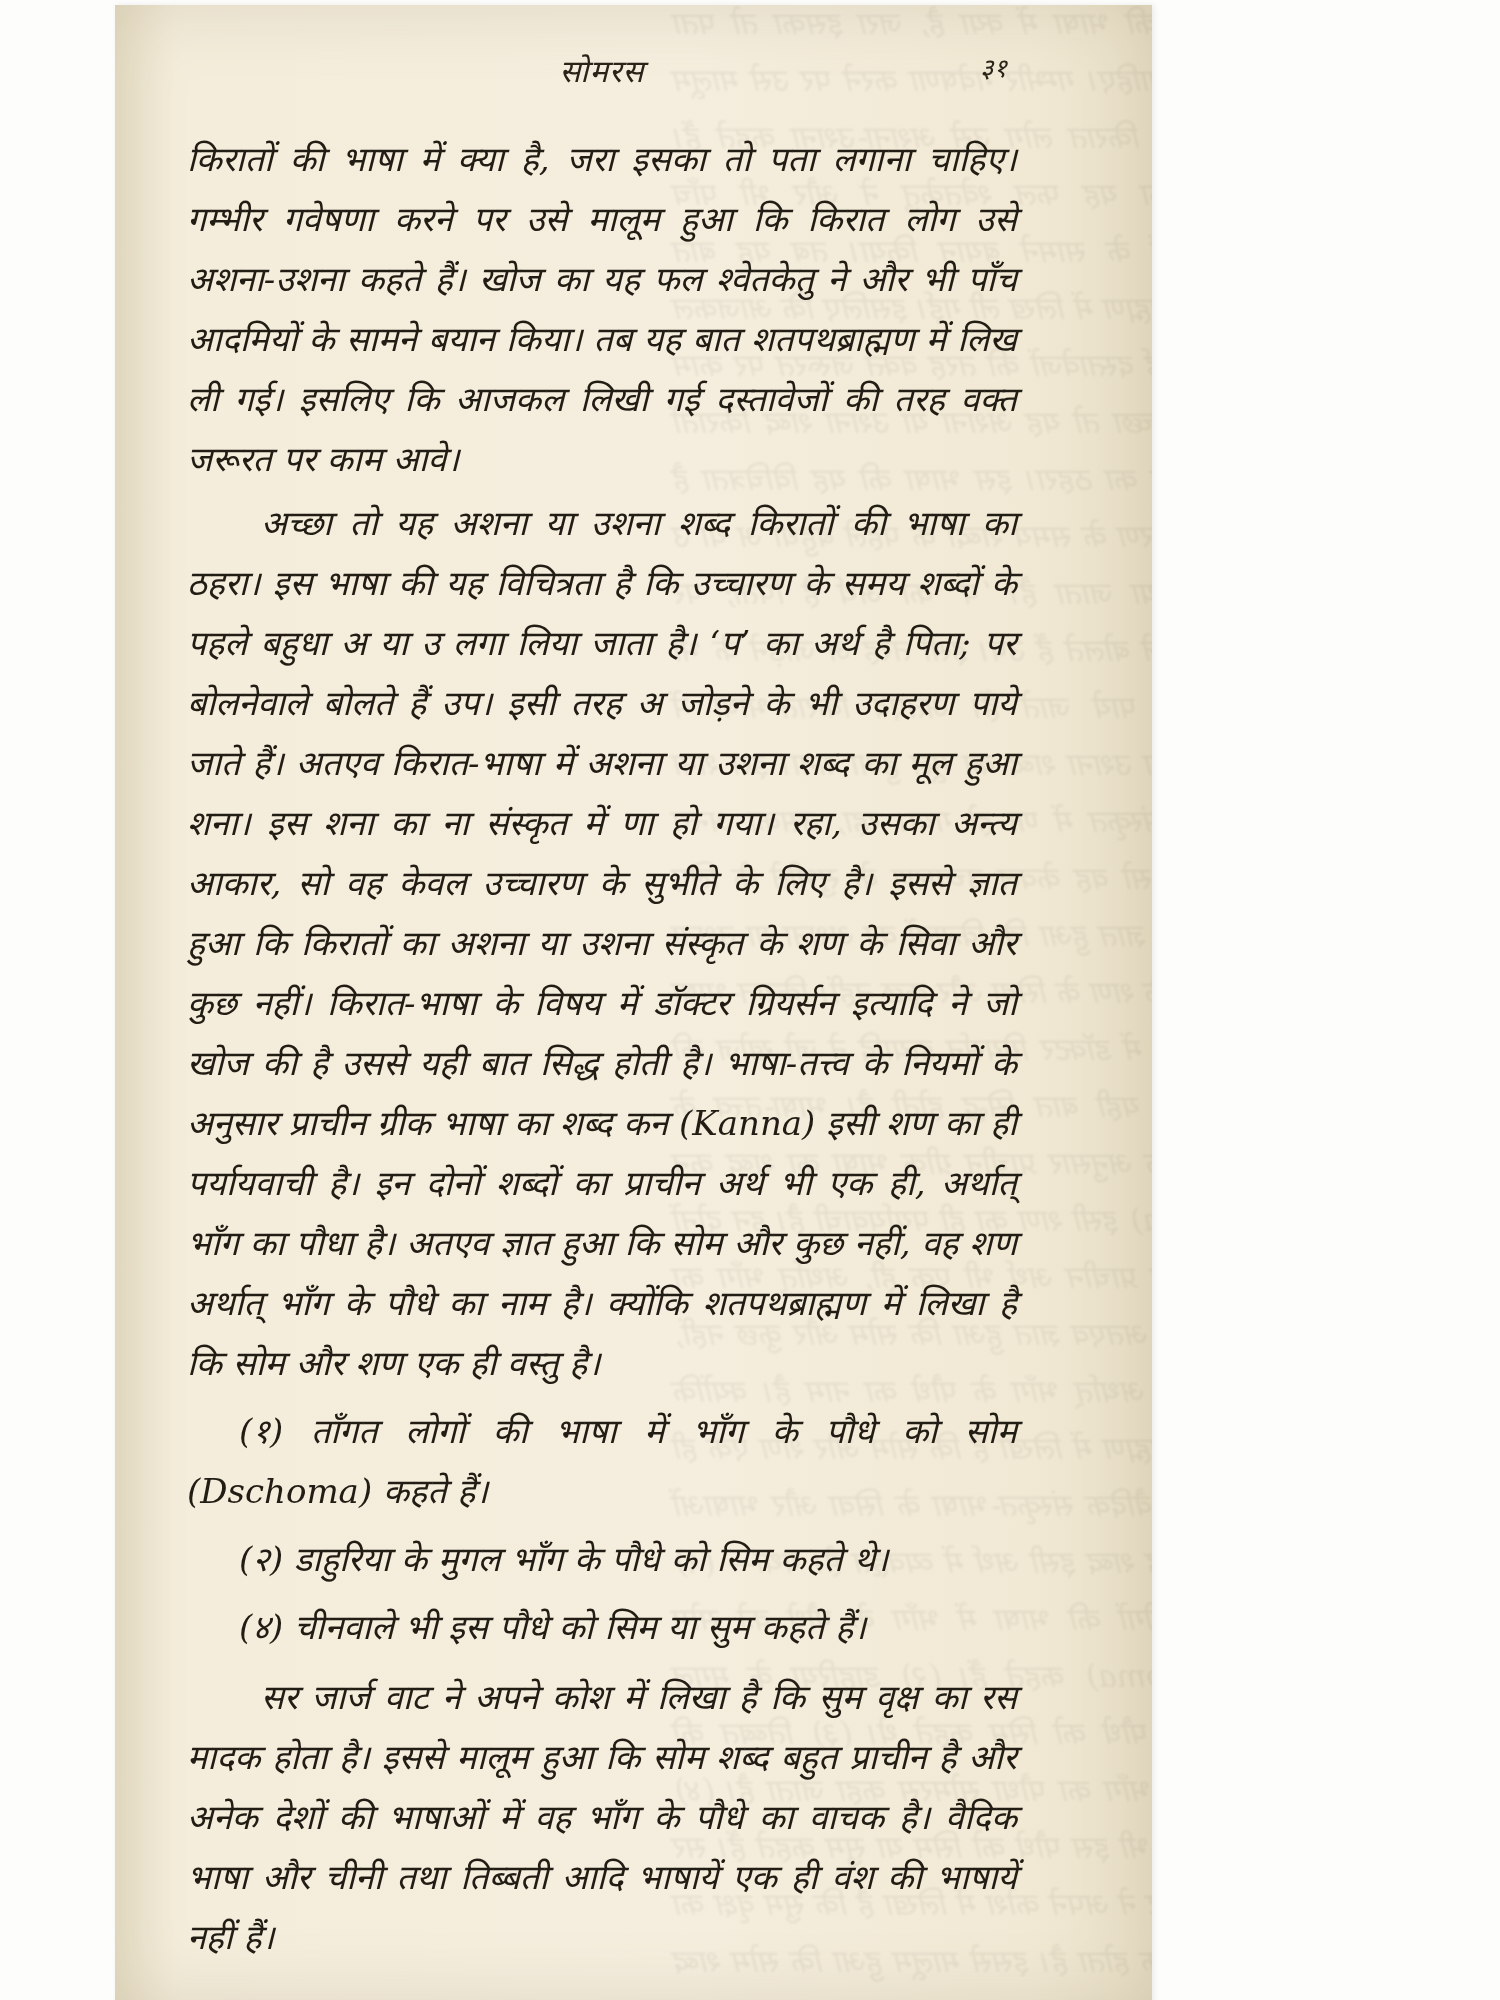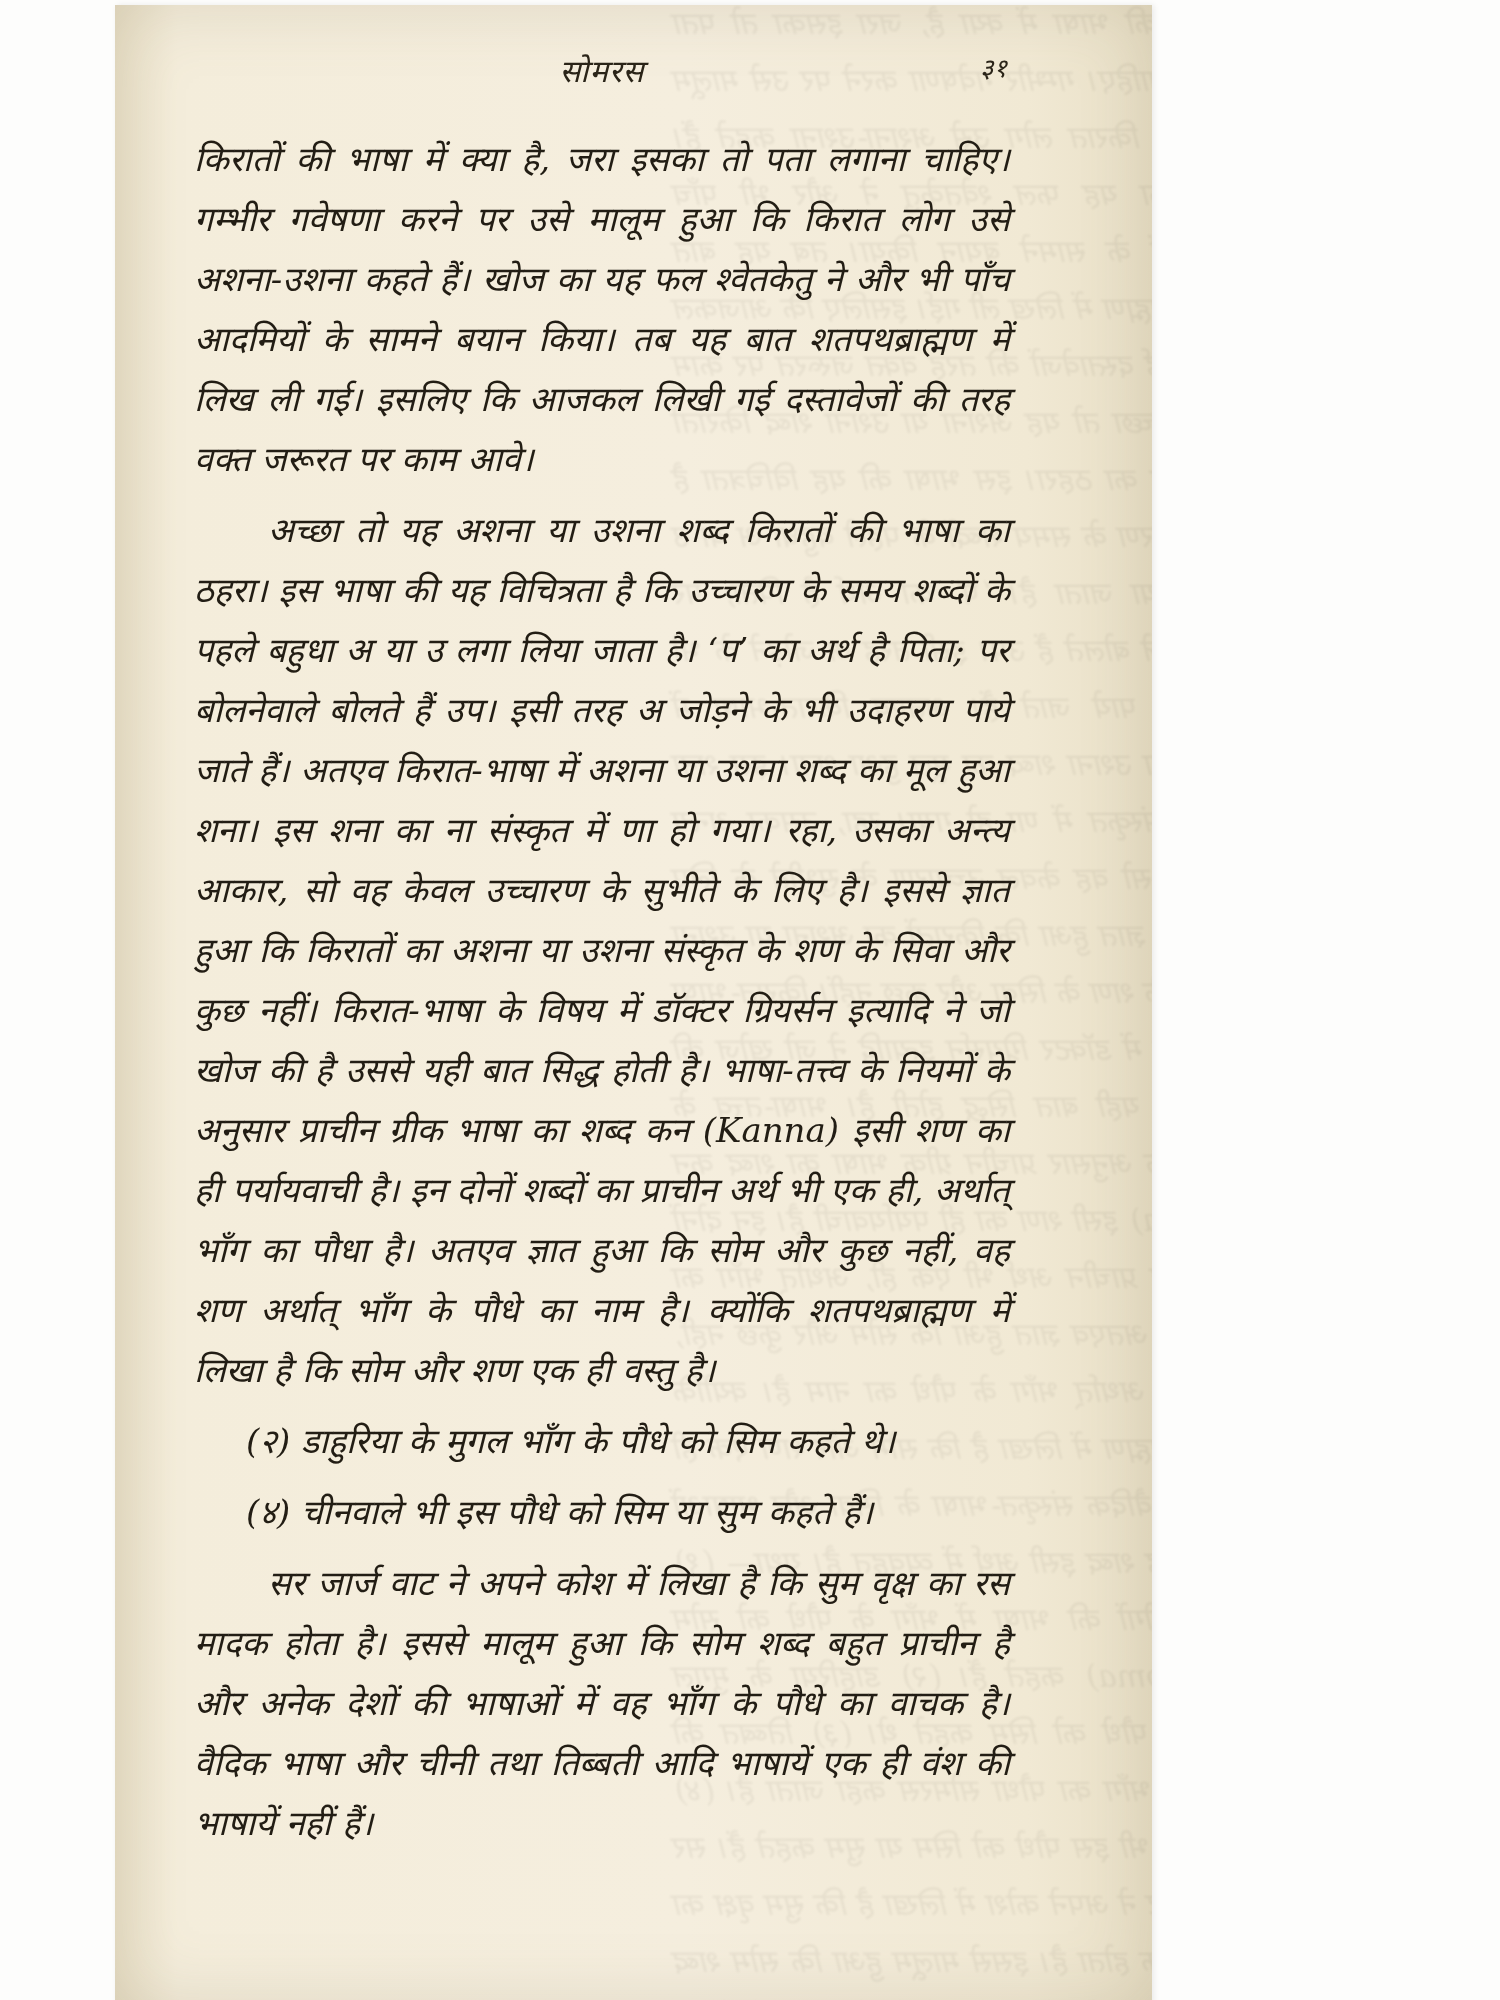--- a/index.html
+++ b/index.html
@@ -69,21 +69,21 @@
     top: 0;
     font-size: 26px;
     color: #2a2418;
   }
   .page-body {
     font-size: 34px;
     line-height: 60px;
     text-align: justify;
   }
   .para {
-    margin: 11px;
+    margin: 4px;
     text-rendering: optimizeLegibility;
   }
   .para.indent {
     text-indent: 74px;
   }
   .para.list-item {
     margin-top: 8px;
     text-indent: 52px;
   }
   .para.spaced {
@@ -100,19 +100,20 @@
   <div class="page-inner">
 
     <div class="page-header">
       <span class="running-title">सोमरस</span>
       <span class="page-number">३१</span>
     </div>
 
     <div class="page-body">
       <p class="para">किरातों की भाषा में क्या है, जरा इसका तो पता लगाना चाहिए। गम्भीर गवेषणा करने पर उसे मालूम हुआ कि किरात लोग उसे अशना-उशना कहते हैं। खोज का यह फल श्वेतकेतु ने और भी पाँच आदमियों के सामने बयान किया। तब यह बात शतपथब्राह्मण में लिख ली गई। इसलिए कि आजकल लिखी गई दस्तावेजों की तरह वक्त जरूरत पर काम आवे।</p>
       <p class="para indent">अच्छा तो यह अशना या उशना शब्द किरातों की भाषा का ठहरा। इस भाषा की यह विचित्रता है कि उच्चारण के समय शब्दों के पहले बहुधा अ या उ लगा लिया जाता है। ‘प’ का अर्थ है पिता; पर बोलनेवाले बोलते हैं उप। इसी तरह अ जोड़ने के भी उदाहरण पाये जाते हैं। अतएव किरात-भाषा में अशना या उशना शब्द का मूल हुआ शना। इस शना का ना संस्कृत में णा हो गया। रहा, उसका अन्त्य आकार, सो वह केवल उच्चारण के सुभीते के लिए है। इससे ज्ञात हुआ कि किरातों का अशना या उशना संस्कृत के शण के सिवा और कुछ नहीं। किरात-भाषा के विषय में डॉक्टर ग्रियर्सन इत्यादि ने जो खोज की है उससे यही बात सिद्ध होती है। भाषा-तत्त्व के नियमों के अनुसार प्राचीन ग्रीक भाषा का शब्द कन (Kanna) इसी शण का ही पर्यायवाची है। इन दोनों शब्दों का प्राचीन अर्थ भी एक ही, अर्थात् भाँग का पौधा है। अतएव ज्ञात हुआ कि सोम और कुछ नहीं, वह शण अर्थात् भाँग के पौधे का नाम है। क्योंकि शतपथब्राह्मण में लिखा है कि सोम और शण एक ही वस्तु है।</p>
+      <p class="para list-item">(१) ताँगत लोगों की भाषा में भाँग के पौधे को सोम (Dschoma) कहते हैं।</p>
       <p class="para list-item">(२) डाहुरिया के मुगल भाँग के पौधे को सिम कहते थे।</p>
       <p class="para list-item">(४) चीनवाले भी इस पौधे को सिम या सुम कहते हैं।</p>
       <p class="para indent spaced">सर जार्ज वाट ने अपने कोश में लिखा है कि सुम वृक्ष का रस मादक होता है। इससे मालूम हुआ कि सोम शब्द बहुत प्राचीन है और अनेक देशों की भाषाओं में वह भाँग के पौधे का वाचक है। वैदिक भाषा और चीनी तथा तिब्बती आदि भाषायें एक ही वंश की भाषायें नहीं हैं।</p>
     </div>
 
   </div>
 </div>
 
 </body></html>

